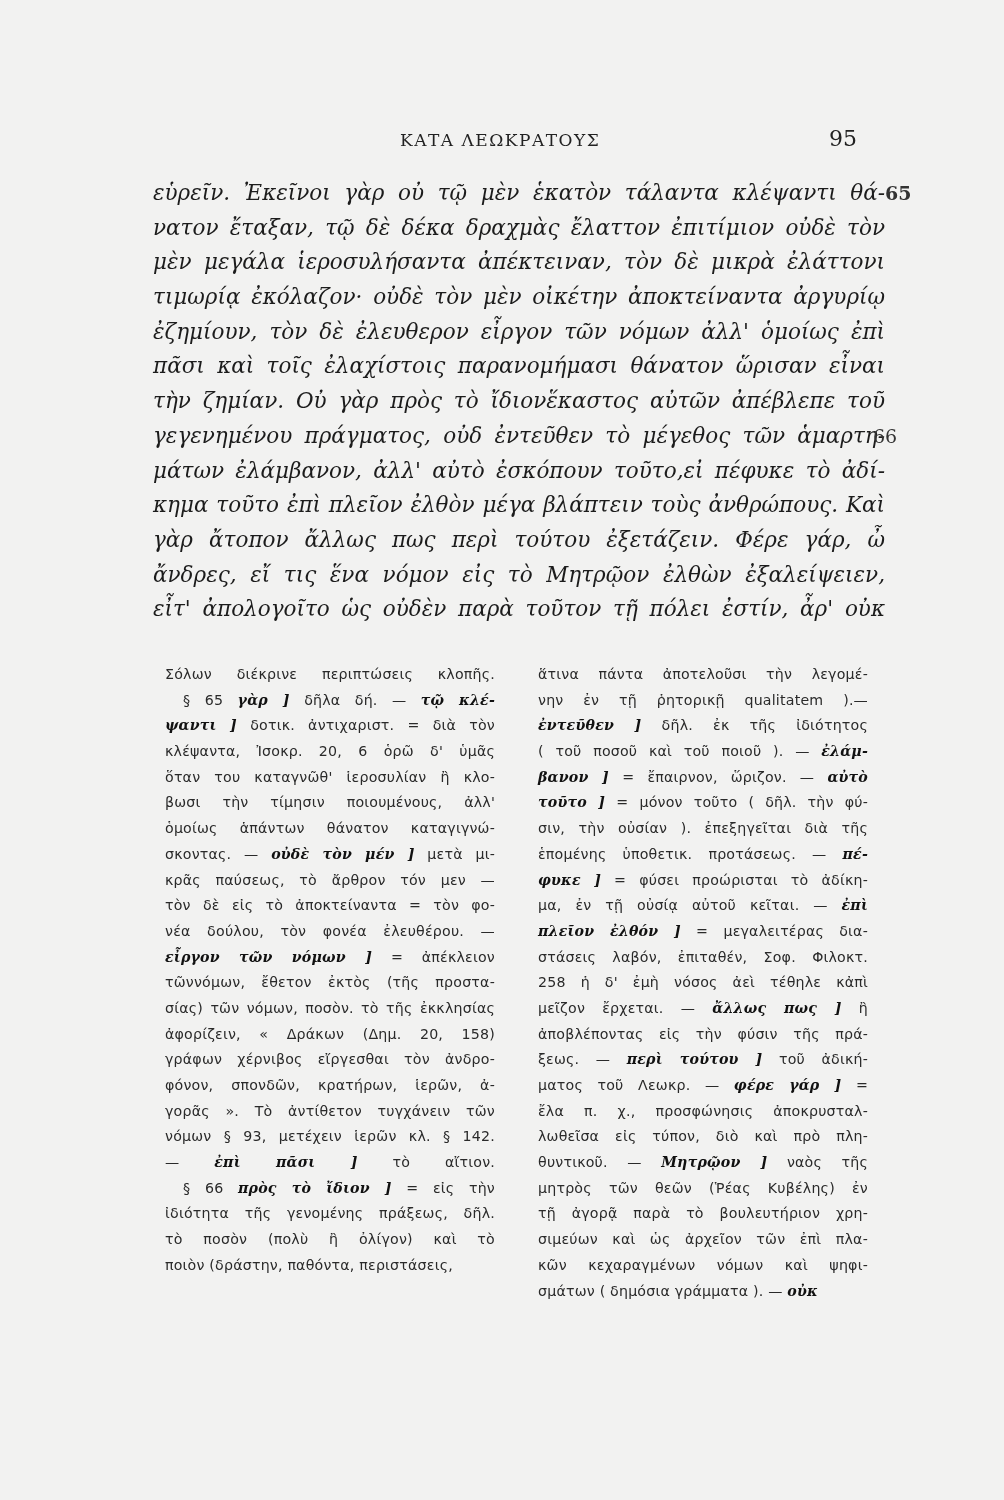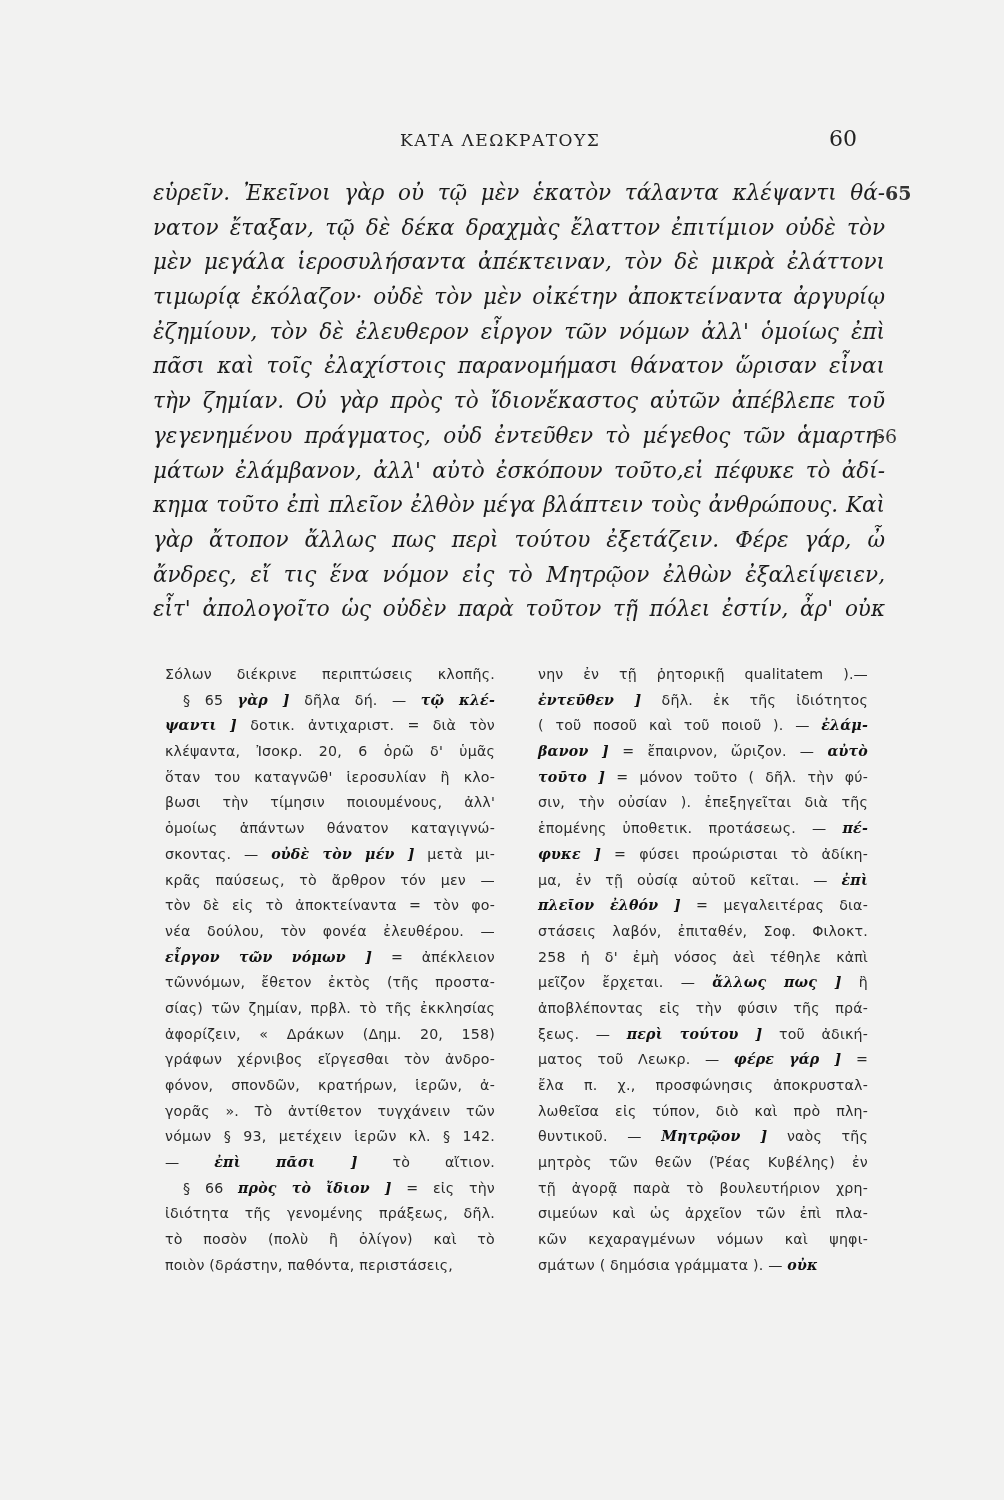--- a/index.html
+++ b/index.html
@@ -66,21 +66,21 @@
     color: #111;
   }
 </style>
 </head>
 <body>
 
 <div class="page">
 
   <div class="running-head">
     <span class="running-title">ΚΑΤΑ ΛΕΩΚΡΑΤΟΥΣ</span>
-    <span class="page-number">60</span>
+    <span class="page-number">95</span>
   </div>
 
   <div class="main-text" id="main-text">
       <div class="main-line">εὑρεῖν. Ἐκεῖνοι γὰρ οὐ τῷ μὲν ἑκατὸν τάλαντα κλέψαντι θά-</div>
       <div class="main-line">νατον ἔταξαν, τῷ δὲ δέκα δραχμὰς ἔλαττον ἐπιτίμιον οὐδὲ τὸν</div>
       <div class="main-line">μὲν μεγάλα ἱεροσυλήσαντα ἀπέκτειναν, τὸν δὲ μικρὰ ἐλάττονι</div>
       <div class="main-line">τιμωρίᾳ ἐκόλαζον· οὐδὲ τὸν μὲν οἰκέτην ἀποκτείναντα ἀργυρίῳ</div>
       <div class="main-line">ἐζημίουν, τὸν δὲ ἐλευθερον εἶργον τῶν νόμων ἀλλ' ὁμοίως ἐπὶ</div>
       <div class="main-line">πᾶσι καὶ τοῖς ἐλαχίστοις παρανομήμασι θάνατον ὥρισαν εἶναι</div>
       <div class="main-line">τὴν ζημίαν. Οὐ γὰρ πρὸς τὸ ἴδιονἕκαστος αὐτῶν ἀπέβλεπε τοῦ</div>
@@ -104,33 +104,34 @@
       <div class="note-line"><span>κλέψαντα, Ἰσοκρ. 20, 6 ὁρῶ δ' ὑμᾶς</span></div>
       <div class="note-line"><span>ὅταν του καταγνῶθ' ἱεροσυλίαν ἢ κλο-</span></div>
       <div class="note-line"><span>βωσι τὴν τίμησιν ποιουμένους, ἀλλ'</span></div>
       <div class="note-line"><span>ὁμοίως ἁπάντων θάνατον καταγιγνώ-</span></div>
       <div class="note-line"><span>σκοντας. — </span><span class="lemma">οὐδὲ τὸν μέν ]</span><span> μετὰ μι-</span></div>
       <div class="note-line"><span>κρᾶς παύσεως, τὸ ἄρθρον τόν μεν —</span></div>
       <div class="note-line"><span>τὸν δὲ εἰς τὸ ἀποκτείναντα = τὸν φο-</span></div>
       <div class="note-line"><span>νέα δούλου, τὸν φονέα ἐλευθέρου. —</span></div>
       <div class="note-line"><span class="lemma">εἶργον τῶν νόμων ]</span><span> = ἀπέκλειον</span></div>
       <div class="note-line"><span>τῶννόμων, ἔθετον ἐκτὸς (τῆς προστα-</span></div>
-      <div class="note-line"><span>σίας) τῶν ζημίαν, πρβλ. τὸ τῆς ἐκκλησίας</span></div>
+      <div class="note-line"><span>σίας) τῶν νόμων, ποσὸν. τὸ τῆς ἐκκλησίας</span></div>
       <div class="note-line"><span>ἀφορίζειν, « Δράκων (Δημ. 20, 158)</span></div>
       <div class="note-line"><span>γράφων χέρνιβος εἴργεσθαι τὸν ἀνδρο-</span></div>
       <div class="note-line"><span>φόνον, σπονδῶν, κρατήρων, ἱερῶν, ἀ-</span></div>
       <div class="note-line"><span>γορᾶς ». Τὸ ἀντίθετον τυγχάνειν τῶν</span></div>
       <div class="note-line"><span>νόμων § 93, μετέχειν ἱερῶν κλ. § 142.</span></div>
       <div class="note-line"><span>— </span><span class="lemma">ἐπὶ πᾶσι ]</span><span> τὸ αἴτιον.</span></div>
       <div class="note-line" style="padding-left: 18px;"><span>§ 66 </span><span class="lemma">πρὸς τὸ ἴδιον ]</span><span> = εἰς τὴν</span></div>
       <div class="note-line"><span>ἰδιότητα τῆς γενομένης πράξεως, δῆλ.</span></div>
       <div class="note-line"><span>τὸ ποσὸν (πολὺ ἢ ὀλίγον) καὶ τὸ</span></div>
       <div class="note-line last"><span>ποιὸν (δράστην, παθόντα, περιστάσεις,</span></div>
     </div>
   <div class="notes right" id="notes-right">
+      <div class="note-line"><span>ἅτινα πάντα ἀποτελοῦσι τὴν λεγομέ-</span></div>
       <div class="note-line"><span>νην ἐν τῇ ῥητορικῇ qualitatem ).—</span></div>
       <div class="note-line"><span class="lemma">ἐντεῦθεν ]</span><span> δῆλ. ἐκ τῆς ἰδιότητος</span></div>
       <div class="note-line"><span>( τοῦ ποσοῦ καὶ τοῦ ποιοῦ ). — </span><span class="lemma">ἐλάμ-</span></div>
       <div class="note-line"><span class="lemma">βανον ]</span><span> = ἔπαιρνον, ὥριζον. — </span><span class="lemma">αὐτὸ</span></div>
       <div class="note-line"><span class="lemma">τοῦτο ]</span><span> = μόνον τοῦτο ( δῆλ. τὴν φύ-</span></div>
       <div class="note-line"><span>σιν, τὴν οὐσίαν ). ἐπεξηγεῖται διὰ τῆς</span></div>
       <div class="note-line"><span>ἑπομένης ὑποθετικ. προτάσεως. — </span><span class="lemma">πέ-</span></div>
       <div class="note-line"><span class="lemma">φυκε ]</span><span> = φύσει προώρισται τὸ ἀδίκη-</span></div>
       <div class="note-line"><span>μα, ἐν τῇ οὐσίᾳ αὐτοῦ κεῖται. — </span><span class="lemma">ἐπὶ</span></div>
       <div class="note-line"><span class="lemma">πλεῖον ἐλθόν ]</span><span> = μεγαλειτέρας δια-</span></div>

